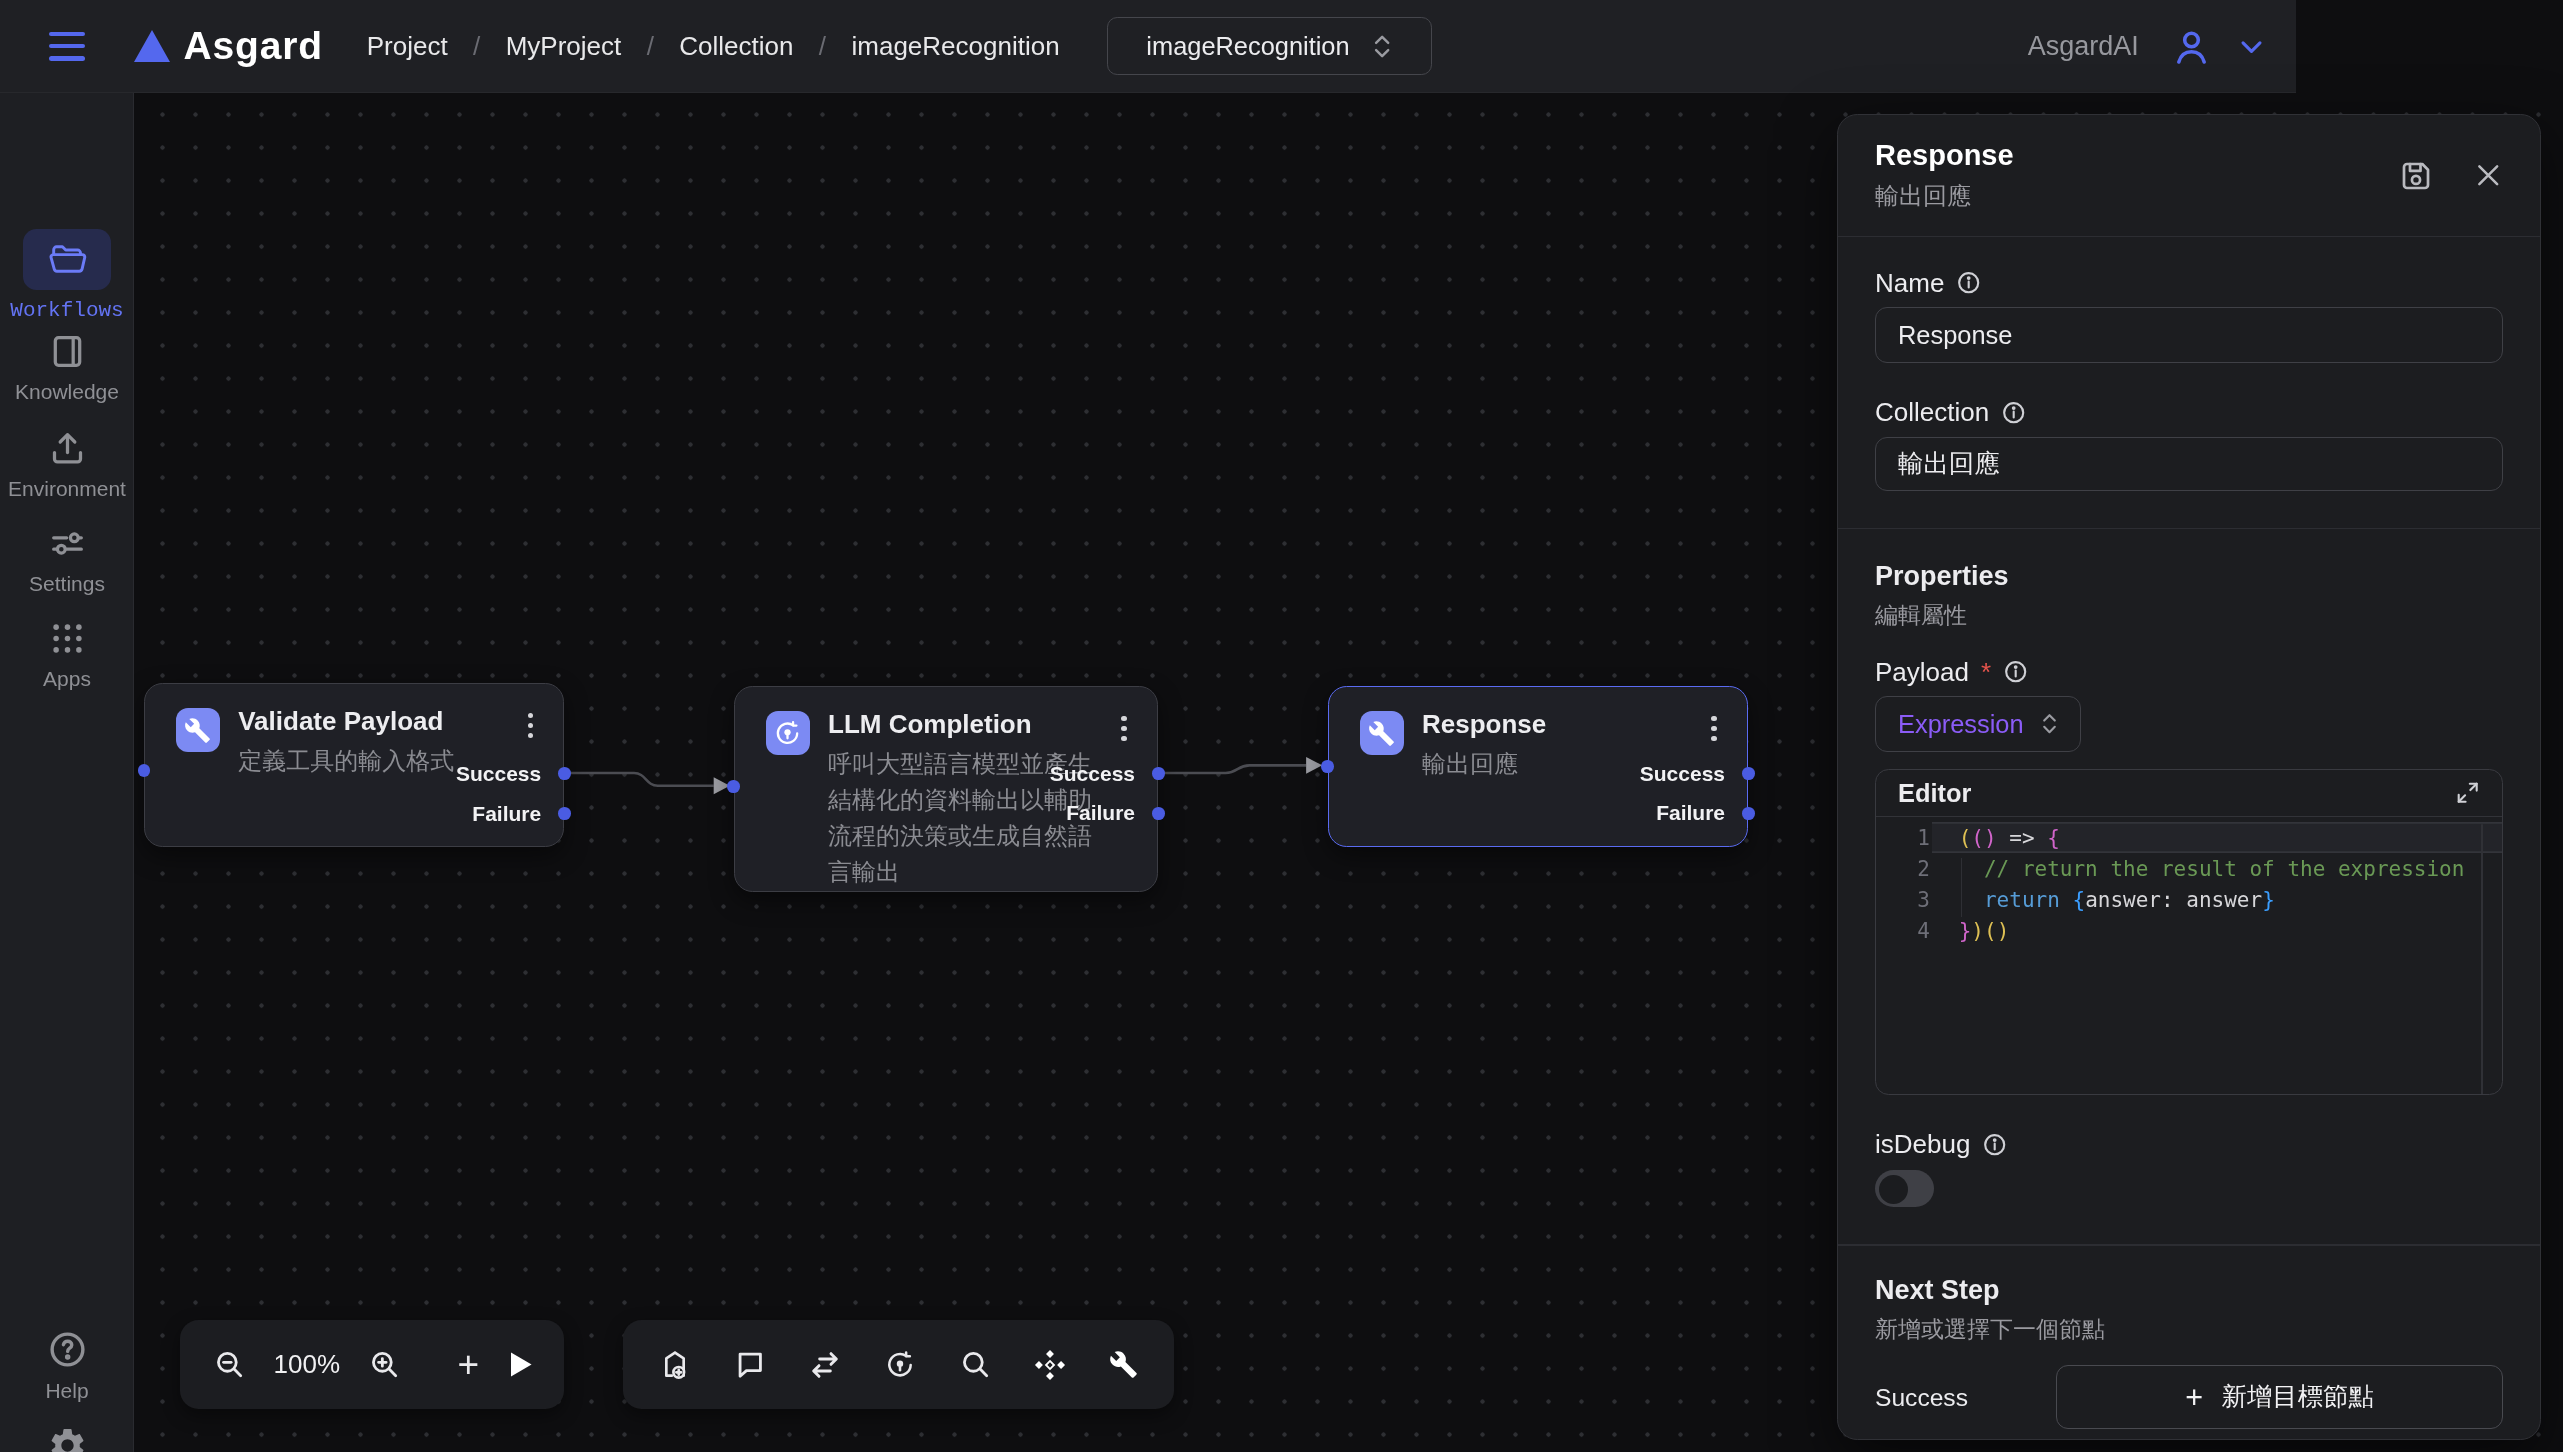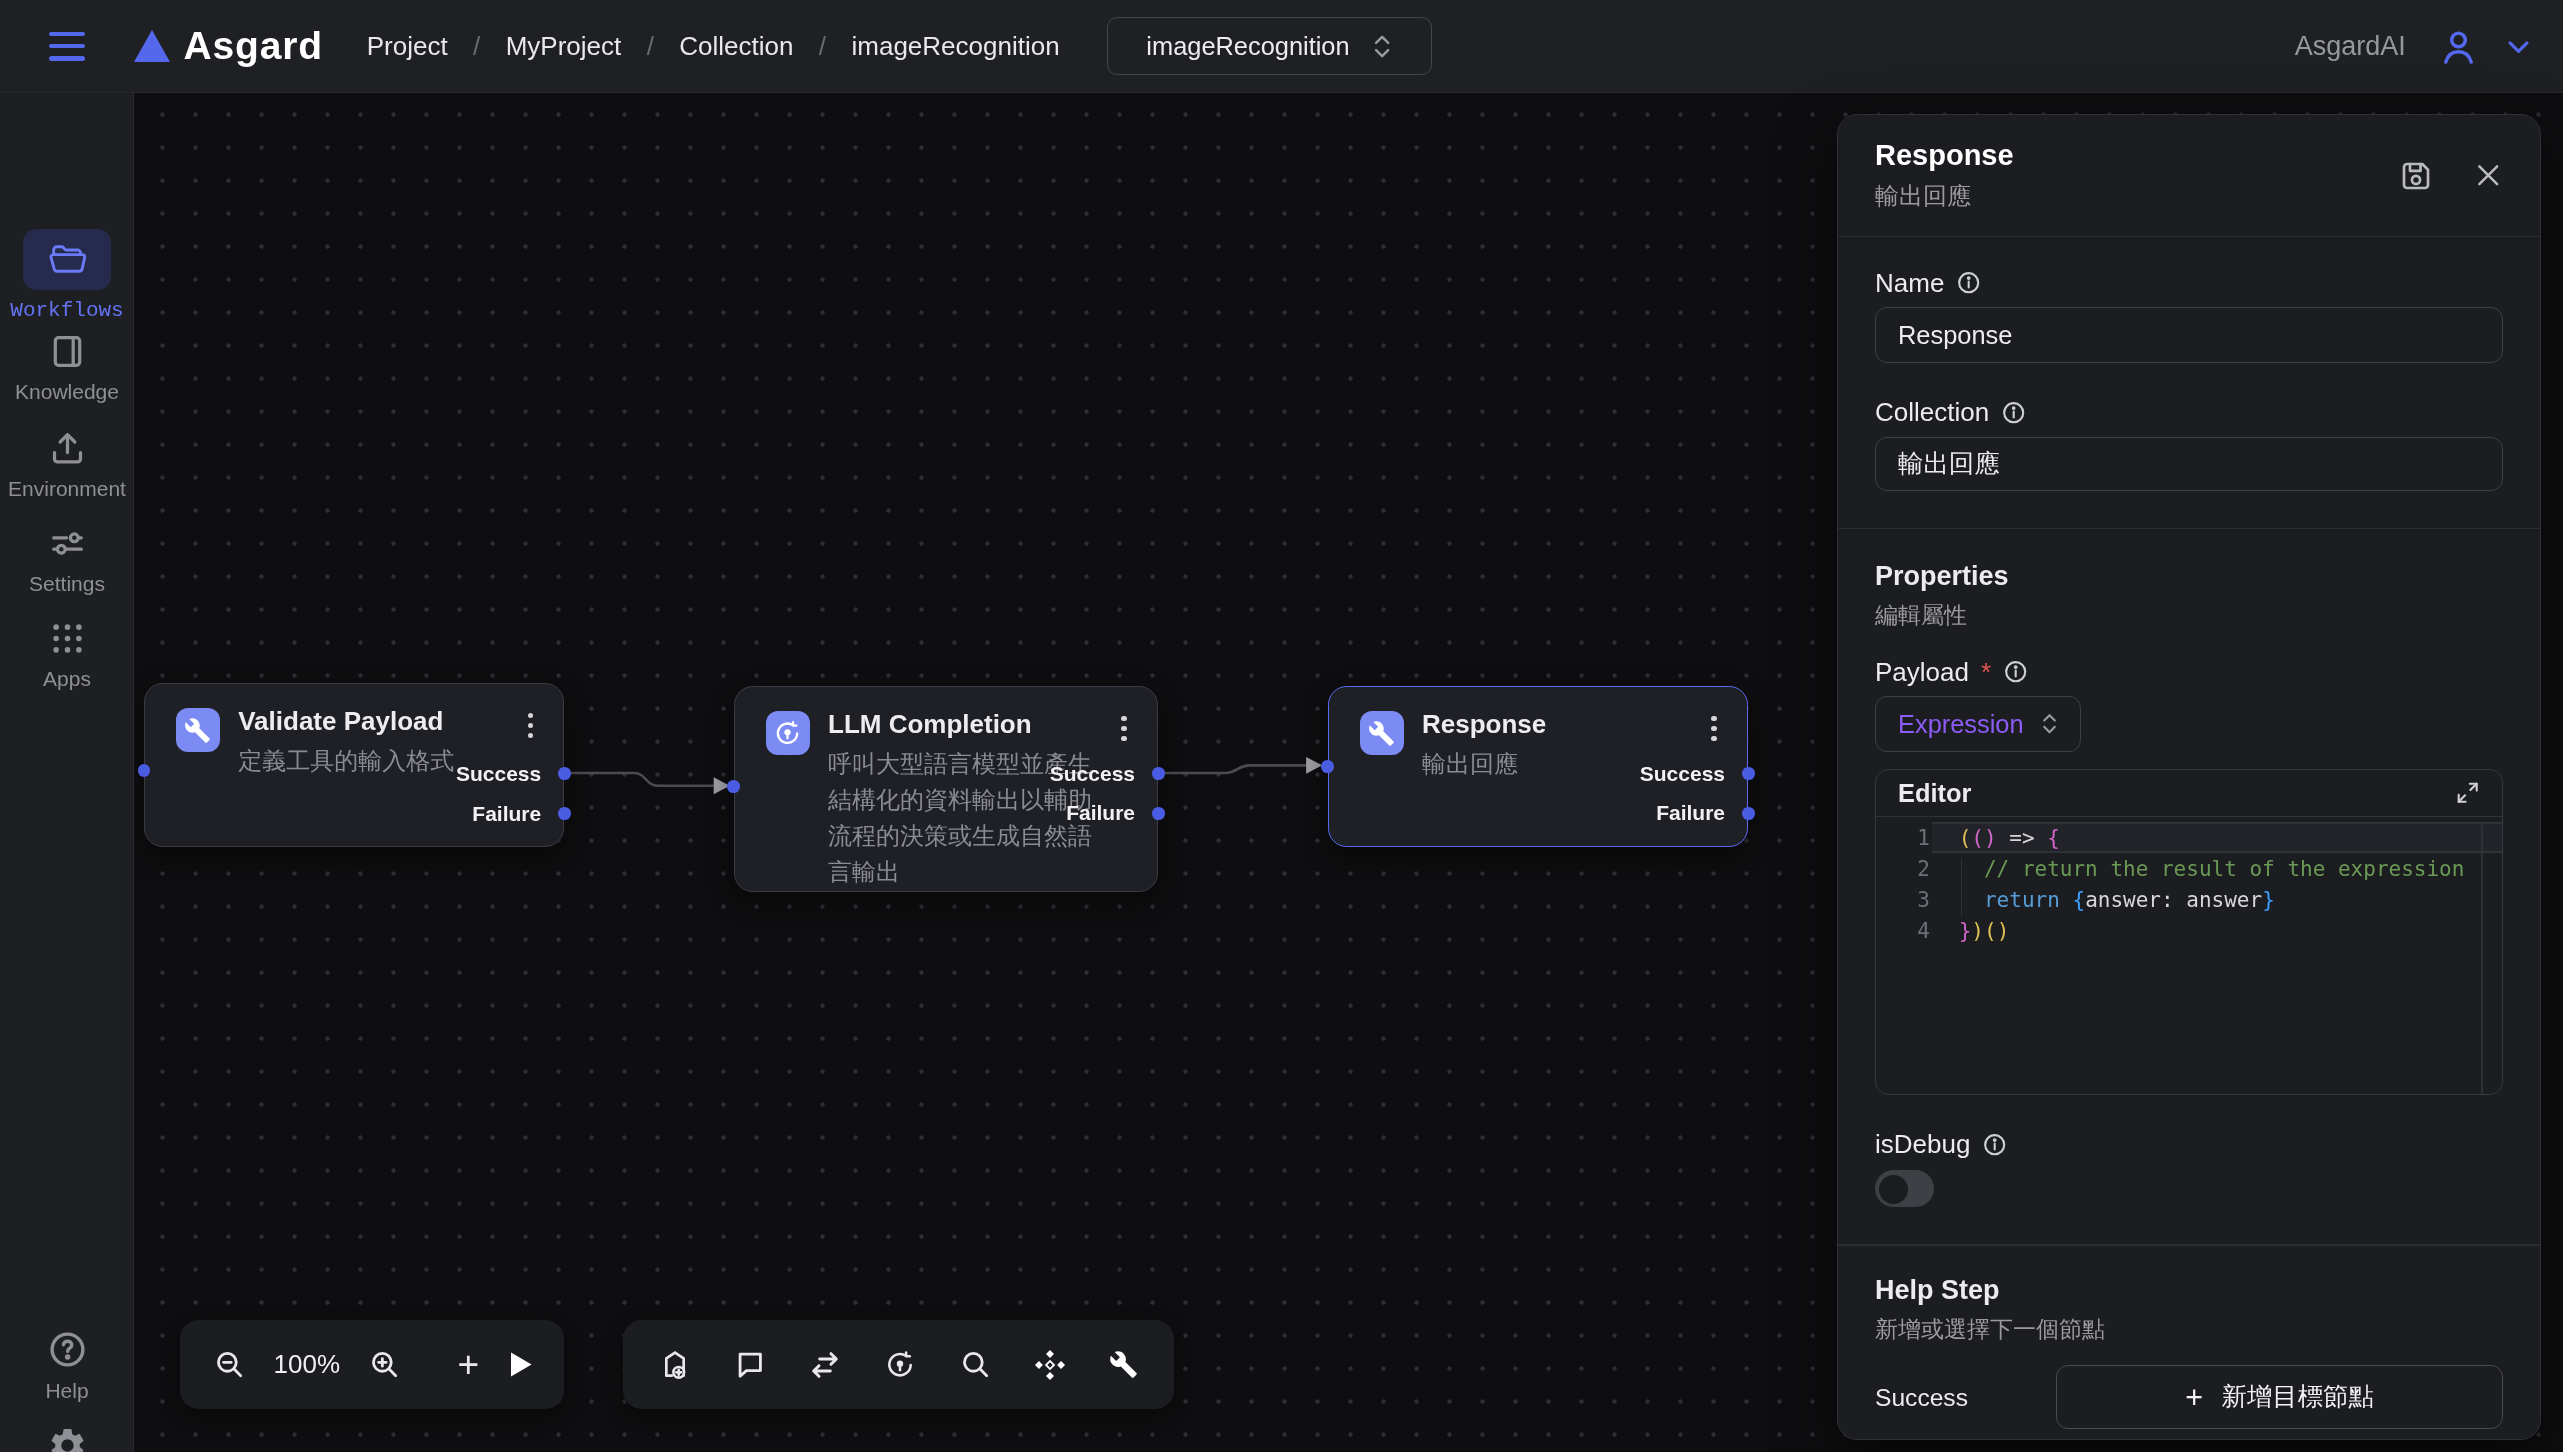--- a/index.html
+++ b/index.html
@@ -1,20 +1,20 @@
 <!DOCTYPE html>
 <html style="font-size:13.6px"><head>
 <meta charset="utf-8">
 <style>
   * { margin:0; padding:0; box-sizing:border-box; }
   html,body { width:2563px; height:1453px; overflow:hidden; background:#0e0e10;
     font-family:"Liberation Sans", sans-serif; color:#ececef; }
 
   
-  .navbar { position:absolute; top:0; left:0; width:2563px; height:93px;
+  .navbar { position:absolute; top:0; left:0; width:2296px; height:93px;
     background:#1f2024; border-bottom:0.8px solid #27282c; display:flex; align-items:center;
     padding:0 30.5px 0 49px; z-index:40; }
   .burger { width:36px; height:29px; display:flex; flex-direction:column; justify-content:space-between;
     background:none; border:none; cursor:pointer; }
   .burger span { display:block; height:4.2px; border-radius:2.5px; background:#5468ee; }
   .logo-group { display:flex; align-items:center; margin-left:49px; gap:13.6px; }
   .logo-tri { width:0; height:0; border-left:18px solid transparent; border-right:18px solid transparent;
     border-bottom:32px solid #5468ee; }
   .brand { font-size:39px; font-weight:700; letter-spacing:0.8px; color:#fff; }
   .crumbs { display:flex; align-items:center; gap:25.4px; margin-left:44px; font-size:26px; }
@@ -466,21 +466,21 @@
       <svg class="ic" width="25.4" height="25.4" viewBox="0 0 24 24" style="color:#cfd0d5">
         <circle cx="12" cy="12" r="9"></circle>
           <path d="M12 11v5.5"></path>
           <circle cx="12" cy="7.6" r="0.8" fill="currentColor"></circle>
       </svg>
     </div>
     <button class="toggle mt12"><span class="knob"></span></button>
 
     <div class="hr mt40"></div>
 
-    <div class="sec-title mt34">Help Step</div>
+    <div class="sec-title mt34">Next Step</div>
     <div class="sec-sub mt10">新增或選擇下一個節點</div>
 
     <div class="succ-row mt24">
       <span class="succ-label">Success</span>
       <button class="add-btn">
         <span class="add-plus">+</span>
         <span>新增目標節點</span>
       </button>
     </div>
   </div>

